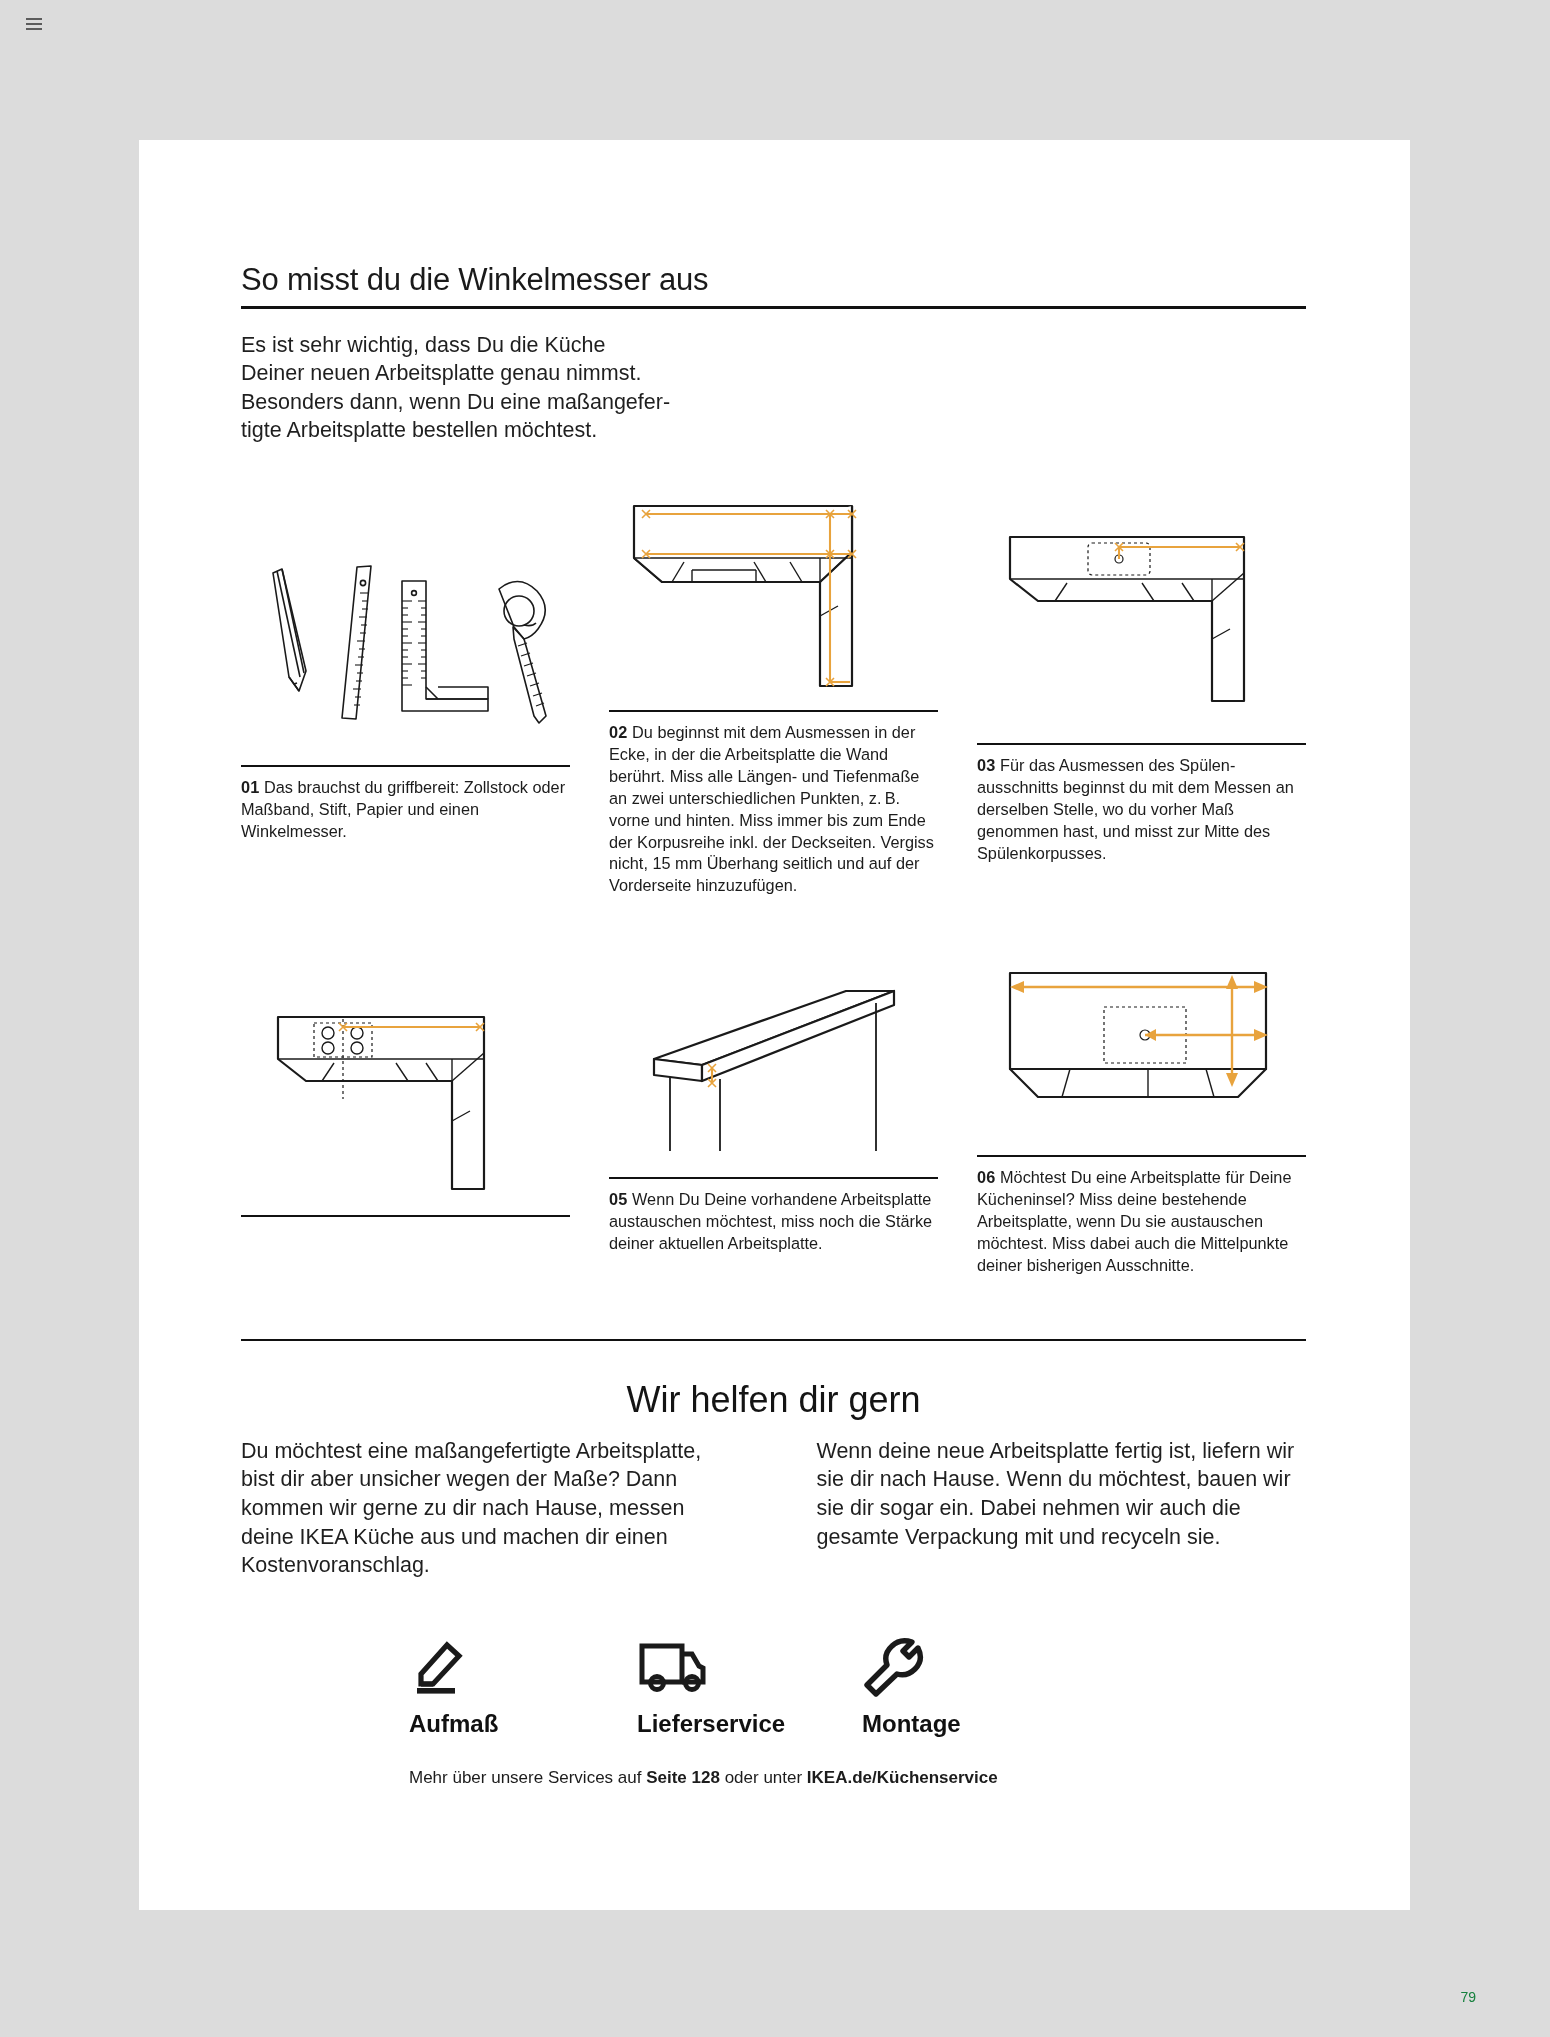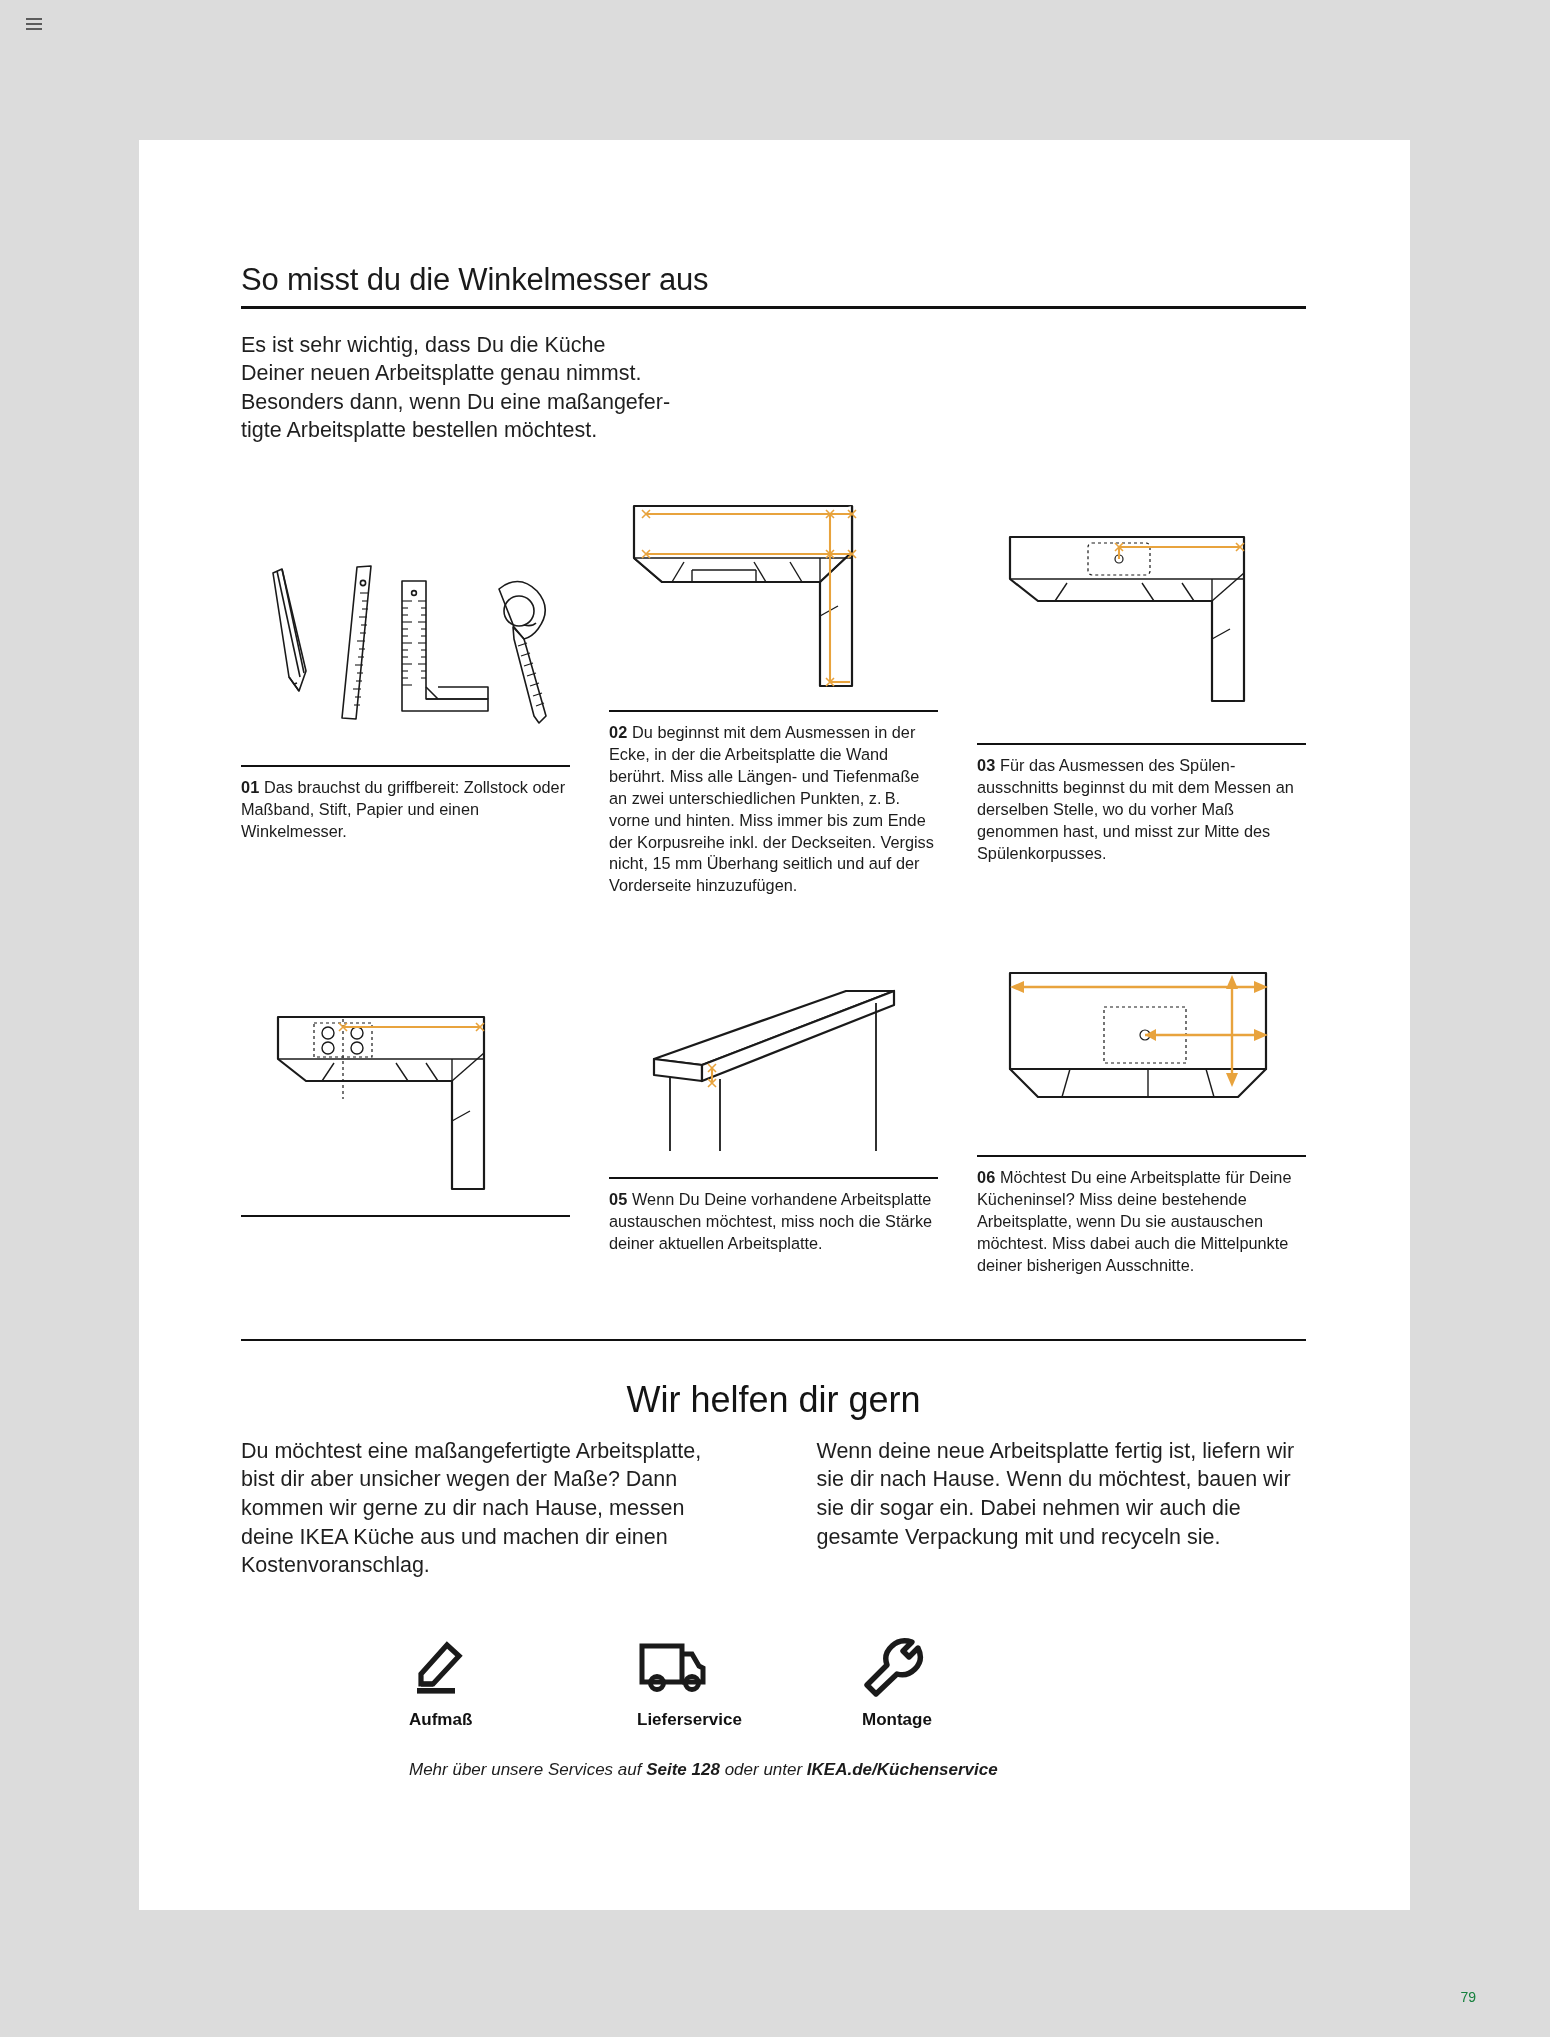--- a/index.html
+++ b/index.html
@@ -109,32 +109,31 @@
   .services {
     display: flex;
     margin-top: 44px;
     padding-left: 168px;
     gap: 0px;
   }
   .service { width: 192px; display: flex; flex-direction: column; align-items: flex-start; }
   .service .svgbox { height: 74px; display: flex; align-items: flex-end; }
   .service .slabel {
     margin-top: 12px;
-    font-size: 17px;
+    font-size: 24px;
     font-weight: 700;
     color: #111;
   }
   .service:nth-child(2) { width: 225px; margin-left: 36px; }
 
   .services-note {
     margin-top: 30px;
     padding-left: 168px;
     font-size: 17px;
     color: #1c1c1c;
-    font-style: italic;
   }
   .services-note b { font-weight: 700; }
 
   .page-num {
     position: absolute;
     right: 74px;
     bottom: 32px;
     font-size: 14px;
     color: #15803d;
   }

